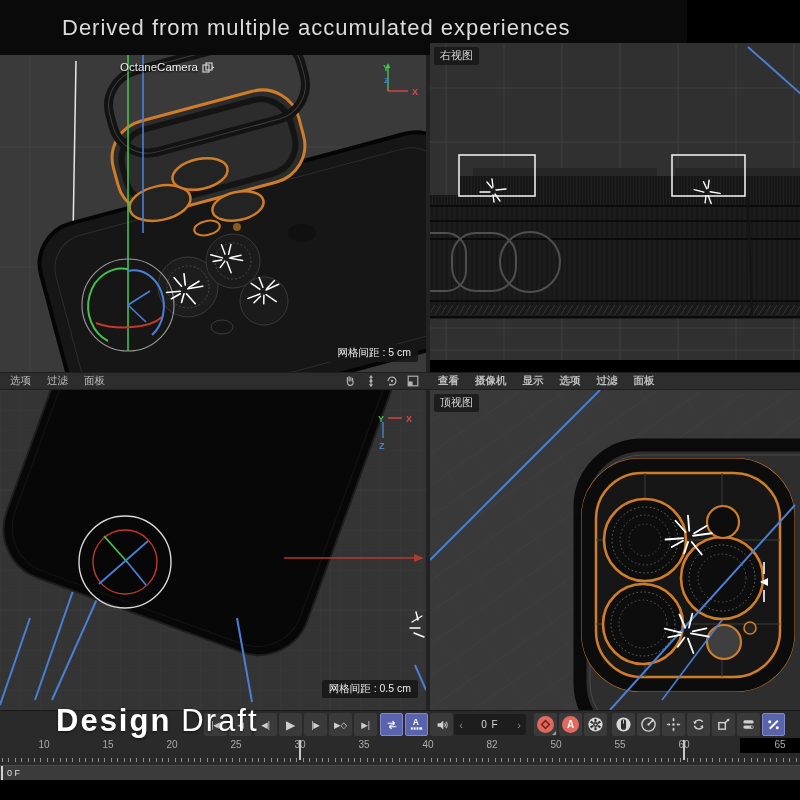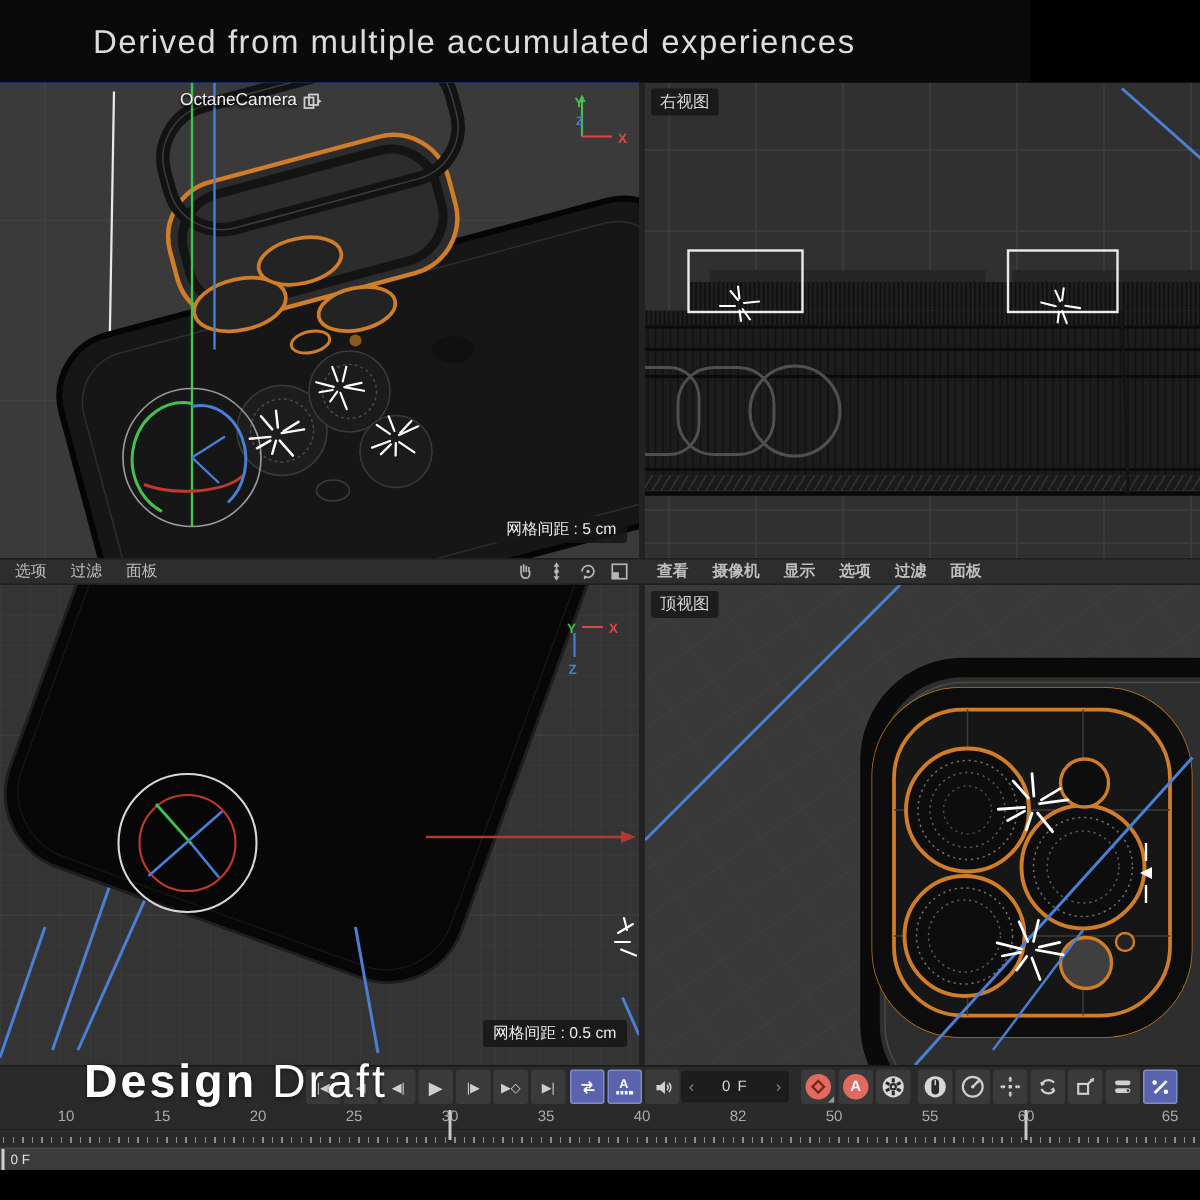--- a/index.html
+++ b/index.html
@@ -7,21 +7,21 @@
        font-family:"Liberation Sans",sans-serif;-webkit-font-smoothing:antialiased;}
   .abs{position:absolute;}
 
   
   .banner{top:0;left:0;width:687px;height:55px;background:#0a0a0a;display:flex;align-items:center;}
   .banner span{margin-left:62px;color:#dcdcdc;font-size:22px;letter-spacing:1px;font-weight:500;}
 
   
   .vp{overflow:hidden;background:#1d4ed8;}
   .vp-tl{top:55px;left:0;width:426px;height:317px;}
-  .vp-tr{top:55px;left:430px;width:370px;height:317px;background:#0f172a;}
+  .vp-tr{top:43px;left:430px;width:370px;height:317px;background:#0f172a;}
   .vp-bl{top:390px;left:0;width:426px;height:320px;}
   .vp-br{top:390px;left:430px;width:370px;height:320px;background:#39393a;}
   .vdiv{background:#222;top:55px;left:426px;width:4px;height:317px;}
   .vdiv2{background:#222;top:390px;left:426px;width:4px;height:320px;}
 
   .vp-label{position:absolute;background:rgba(18,18,18,.72);color:#d6d6d6;font-size:11px;
             padding:1px 6px 2px;border-radius:2px;}
   .grid-chip{position:absolute;background:rgba(22,22,22,.85);color:#ececec;font-size:10.5px;
              padding:2px 7px;border-radius:2px;}
   .cam-label{position:absolute;top:6px;left:120px;color:#f0f0f0;font-size:11.5px;
@@ -57,21 +57,21 @@
               border-radius:3px;display:flex;align-items:center;color:#d8d8d8;font-size:10px;}
   .framefield .fa{color:#8a8a8a;width:14px;text-align:center;font-size:11px;}
   .framefield .fv{flex:1;text-align:center;letter-spacing:1px;}
 
   .design-draft{top:703px;left:56px;z-index:20;color:#fff;font-size:31px;letter-spacing:2px;
                 text-shadow:0 1px 3px rgba(0,0,0,.6);white-space:nowrap;}
   .design-draft b{font-weight:800;margin-right:10px;}
   .design-draft i{font-style:normal;font-weight:400;text-align:center;}
 
   
-  .ruler{top:738px;left:0;width:800px;height:15px;background:#2a2a2a;}
+  .ruler{top:738px;left:0;width:740px;height:15px;background:#2a2a2a;}
   .ruler span{position:absolute;transform:translateX(-50%);color:#ababab;font-size:10px;top:1px;}
   .tickrow{top:753px;left:0;width:800px;height:12px;background:#2a2a2a;}
   .tickdots{position:absolute;top:5px;left:2px;width:796px;height:4px;
             background:repeating-linear-gradient(90deg,#8d8d8d 0 1px,transparent 1px 6.4px);}
   .majortick{position:absolute;width:2px;height:20px;background:#c8c8c8;top:740px;}
   .framestrip{top:765px;left:0;width:800px;height:15px;background:#3b3b3b;border-top:1px solid #4a4a4a;
               box-sizing:border-box;color:#e0e0e0;font-size:9px;display:flex;align-items:center;}
   .framestrip .cf{margin-left:7px;}
   .framestrip .edge{position:absolute;left:1px;top:0;width:2px;height:100%;background:#cfcfcf;}
   .blackbar{top:780px;left:0;width:800px;height:20px;background:#000;}

